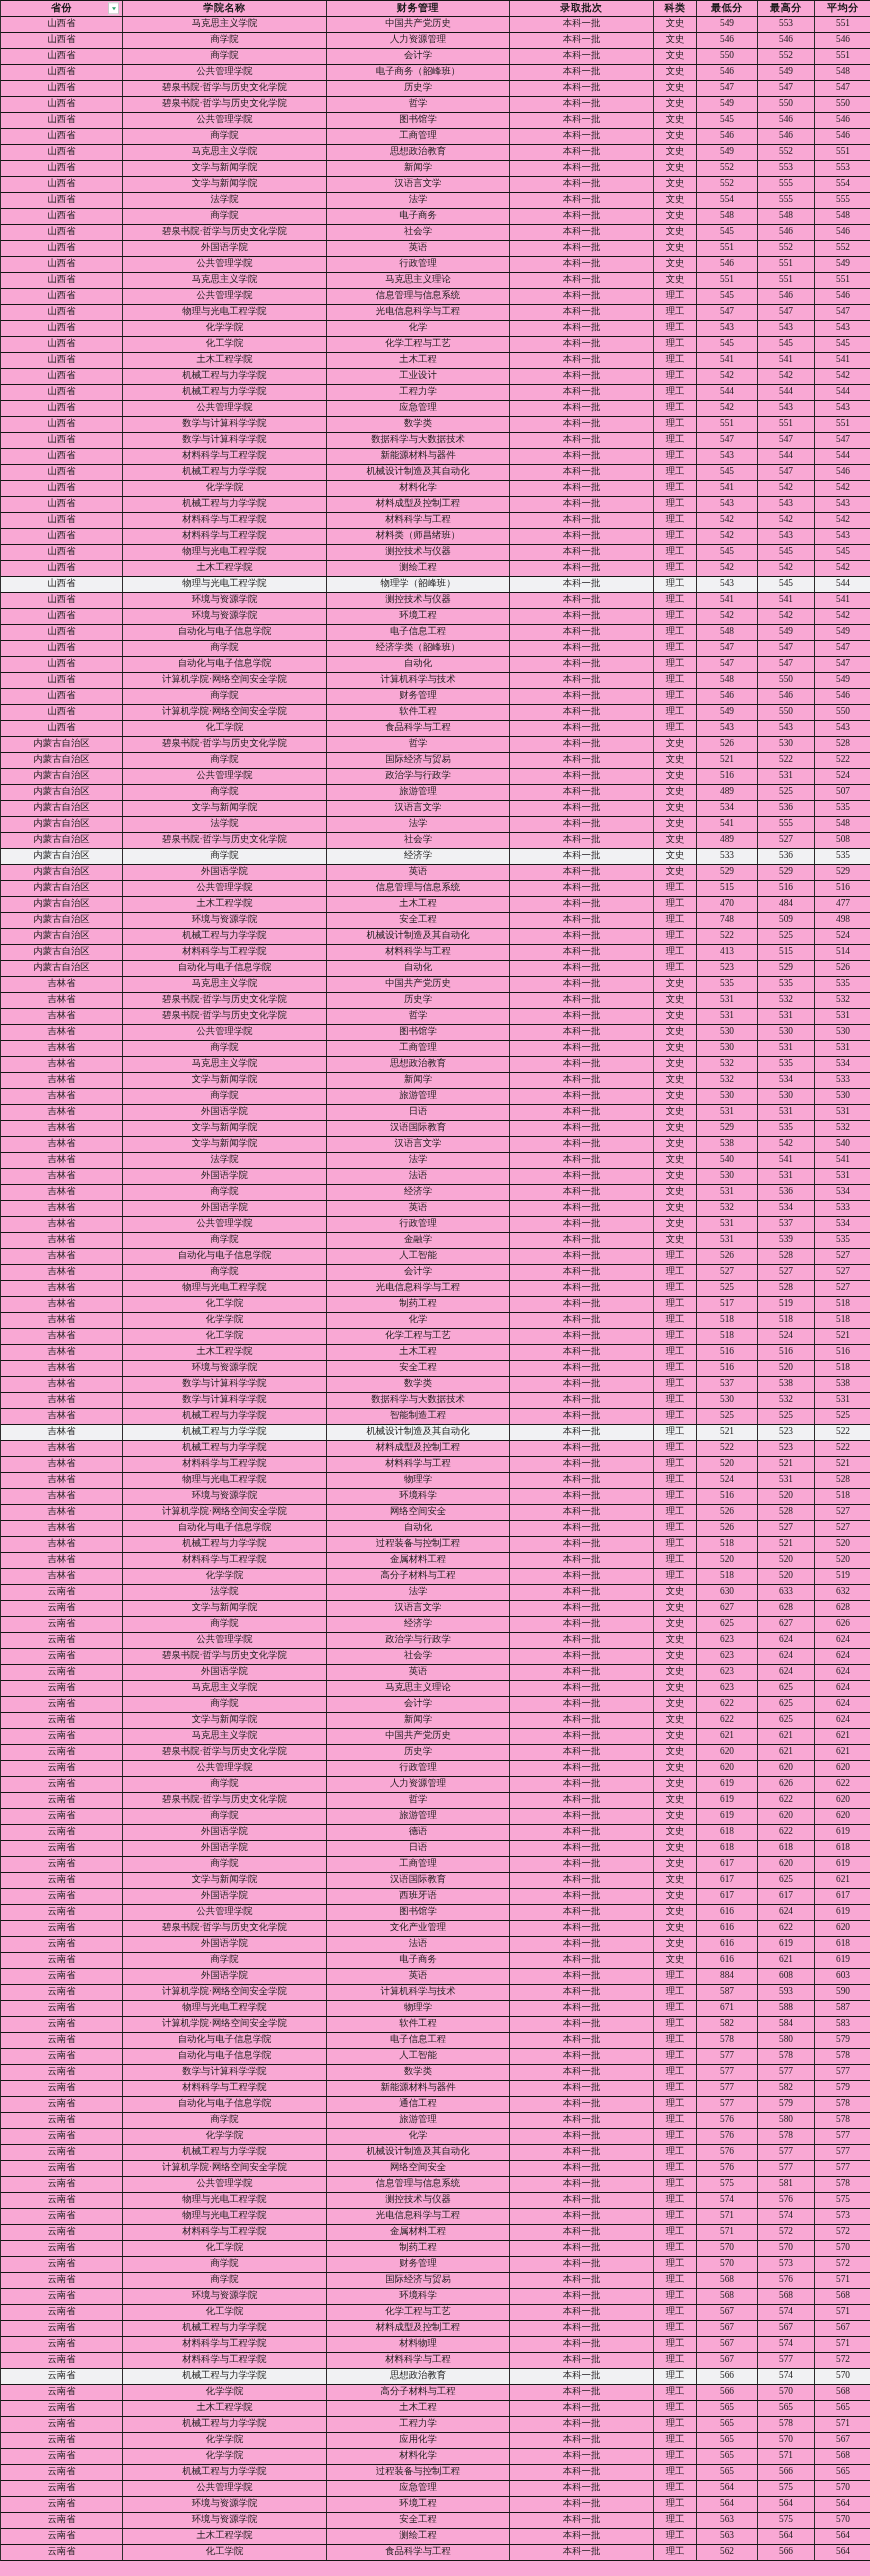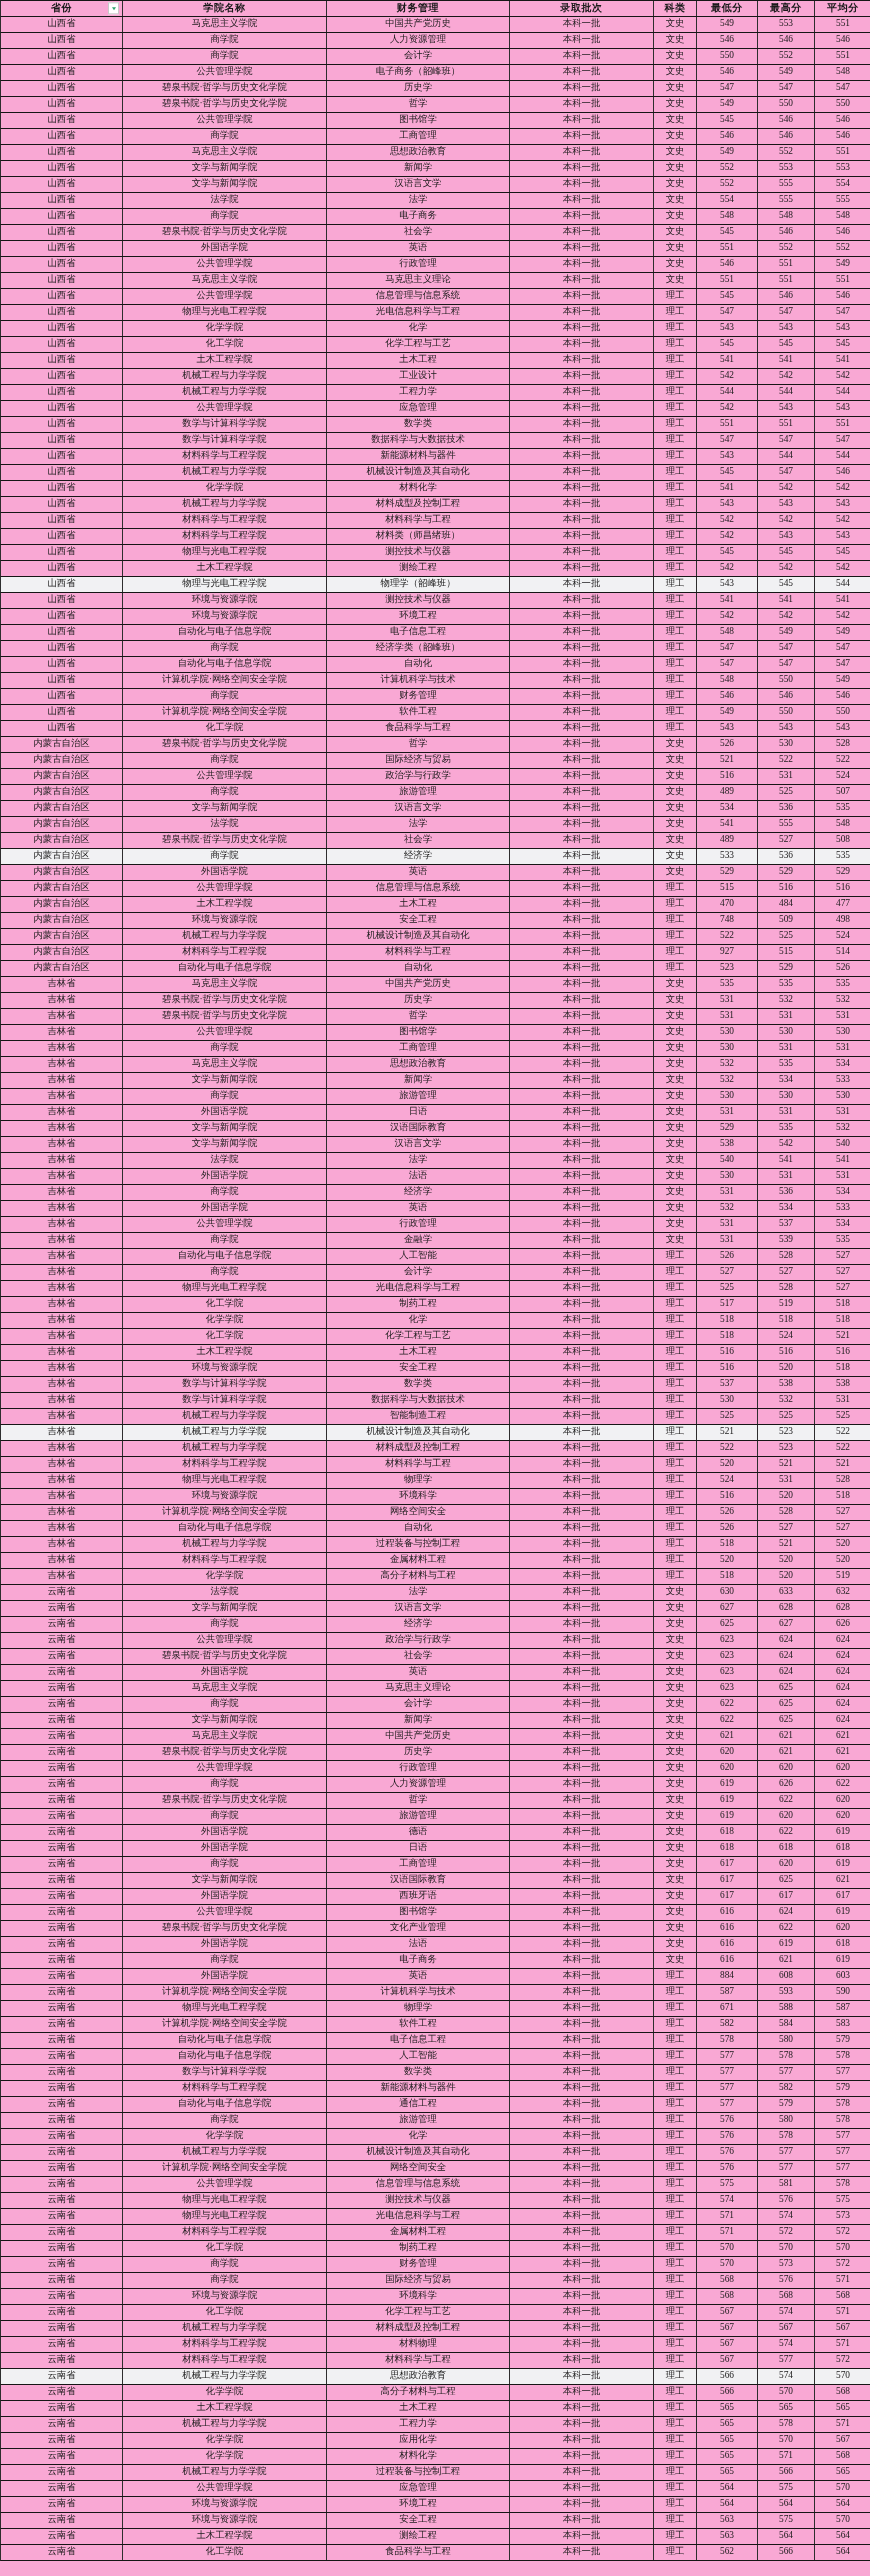--- a/index.html
+++ b/index.html
@@ -619,21 +619,21 @@
         <div class="cell">522</div>
         <div class="cell">525</div>
         <div class="cell">524</div>
       </div>
       <div class="grid-row trow">
         <div class="cell">内蒙古自治区</div>
         <div class="cell">材料科学与工程学院</div>
         <div class="cell">材料科学与工程</div>
         <div class="cell">本科一批</div>
         <div class="cell">理工</div>
-        <div class="cell">927</div>
+        <div class="cell">413</div>
         <div class="cell">515</div>
         <div class="cell">514</div>
       </div>
       <div class="grid-row trow">
         <div class="cell">内蒙古自治区</div>
         <div class="cell">自动化与电子信息学院</div>
         <div class="cell">自动化</div>
         <div class="cell">本科一批</div>
         <div class="cell">理工</div>
         <div class="cell">523</div>

